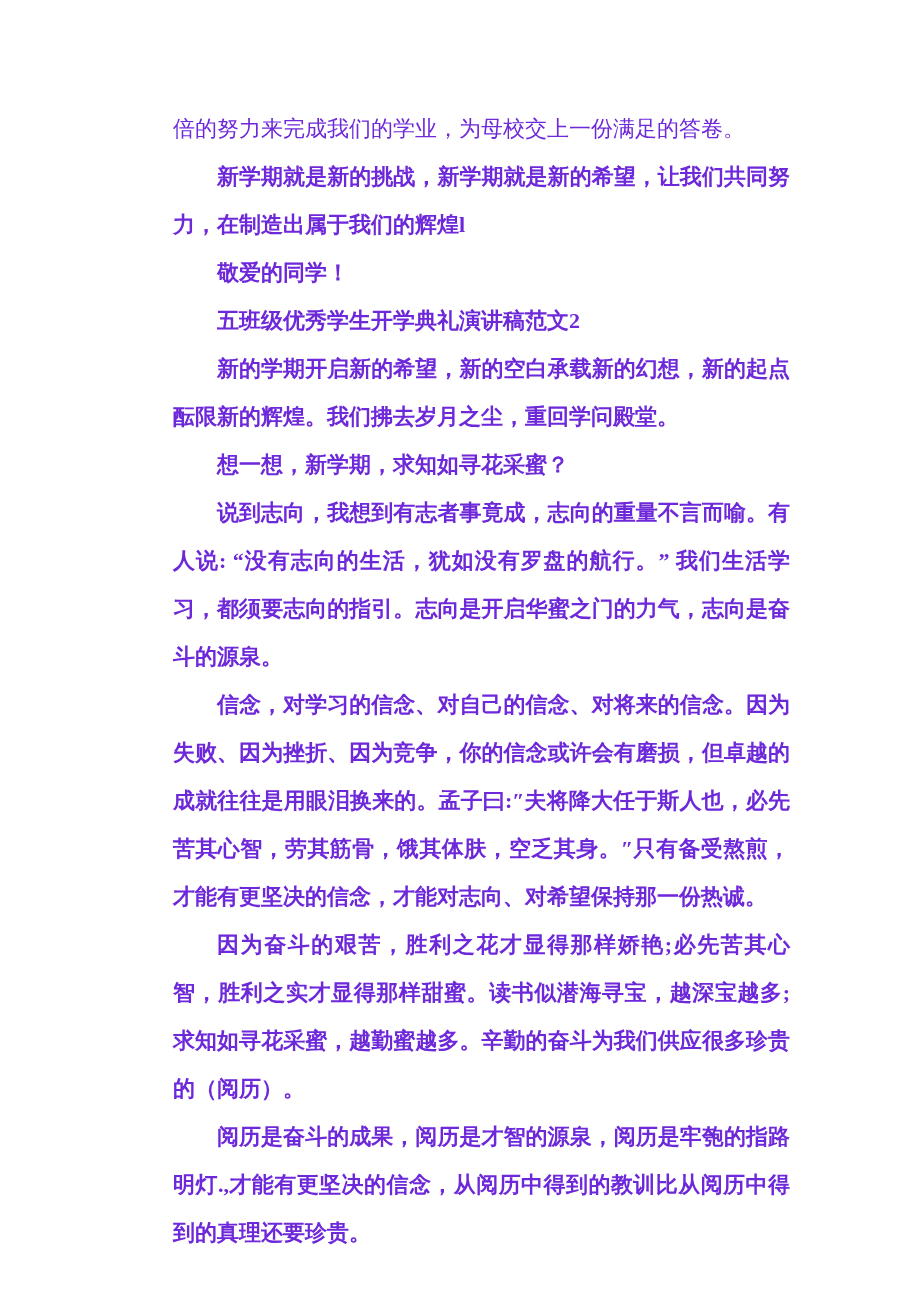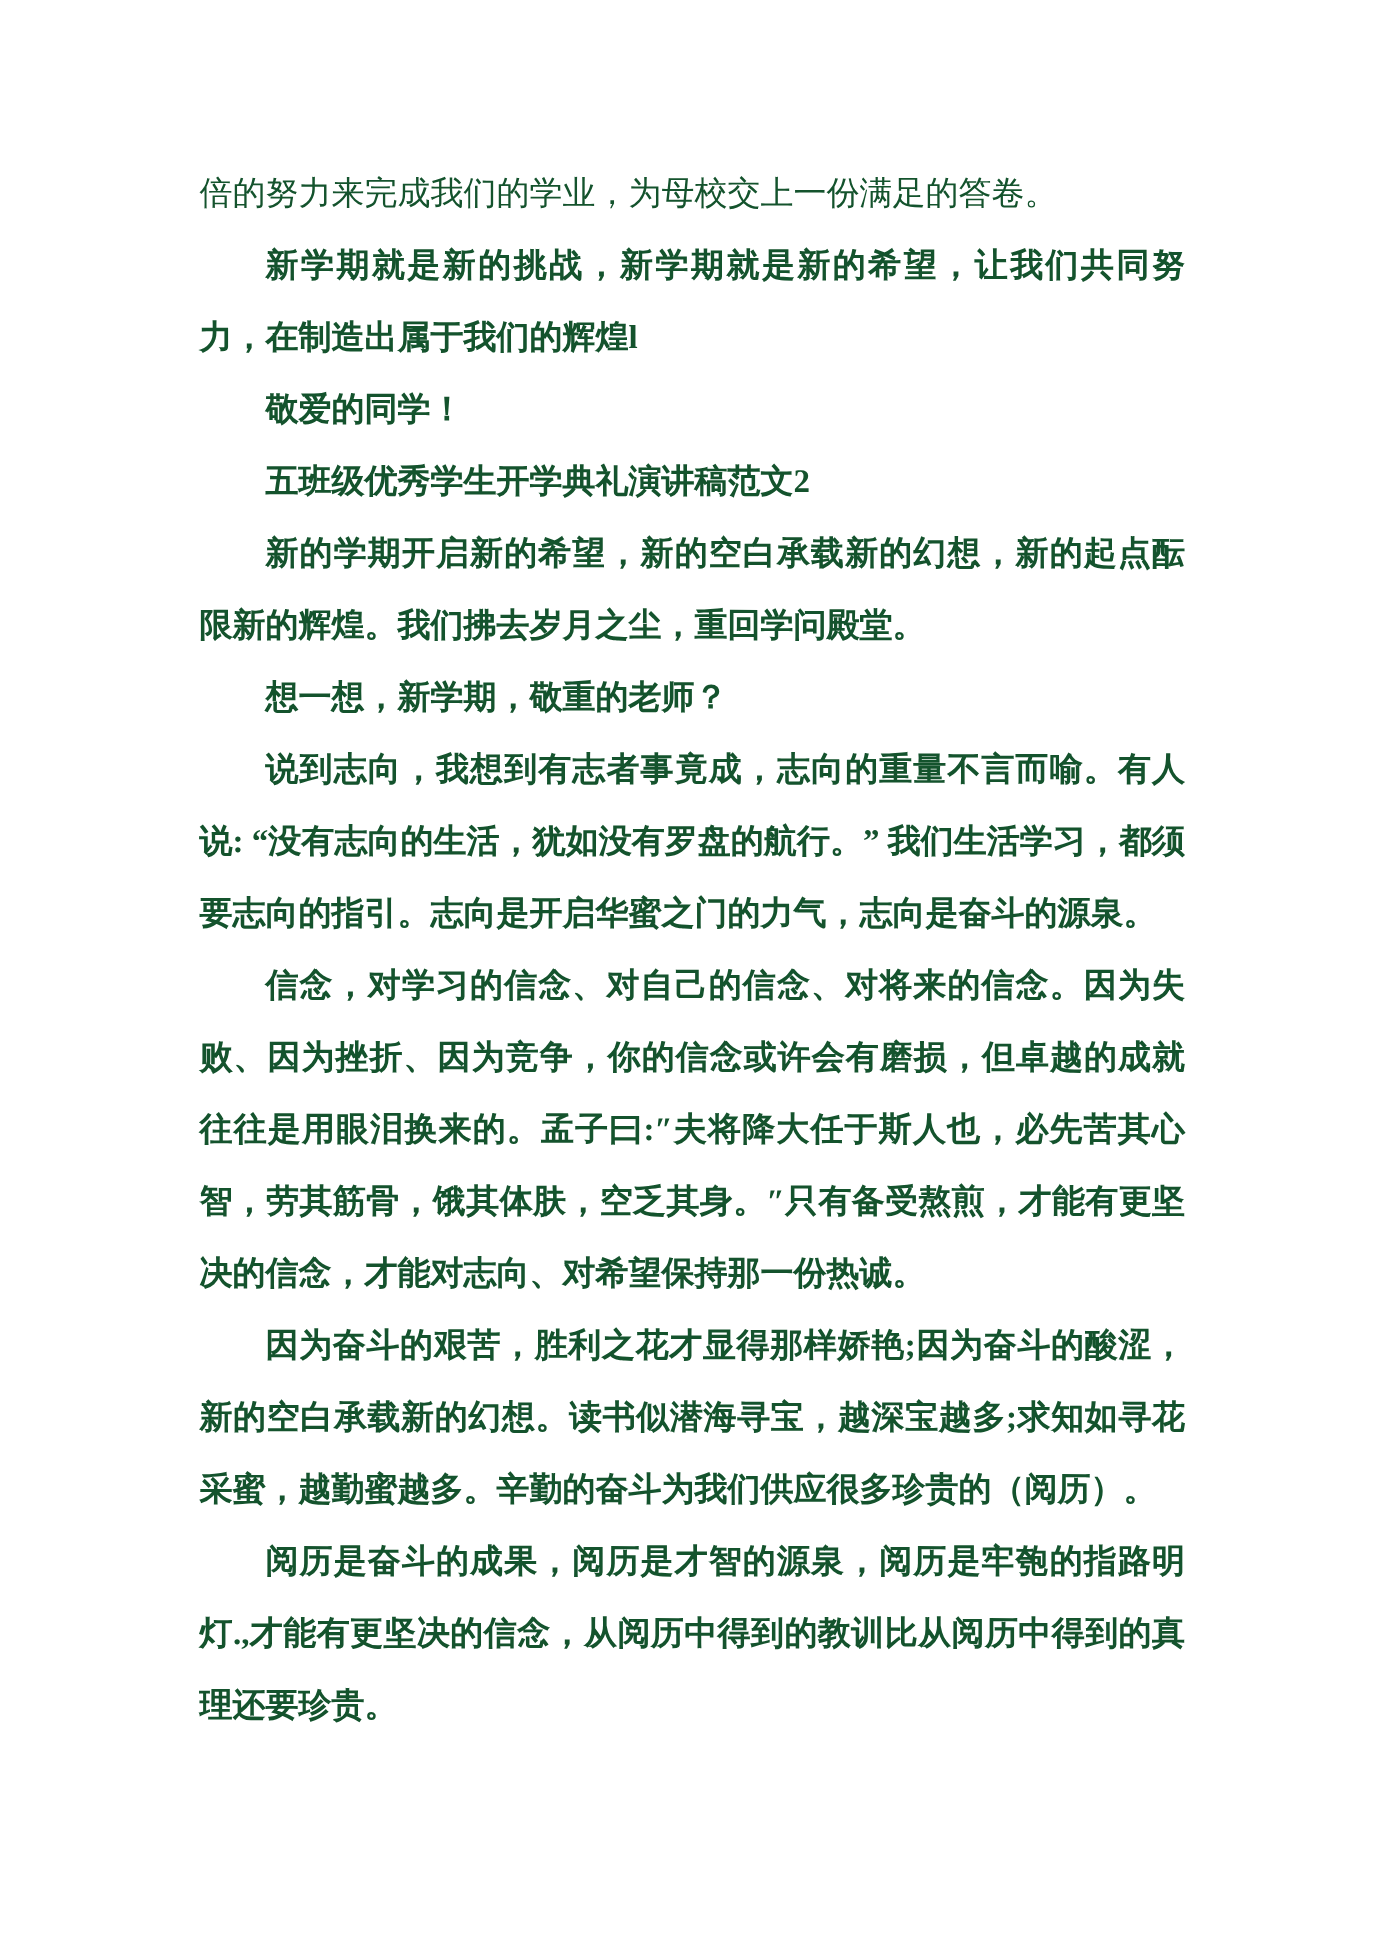--- a/index.html
+++ b/index.html
@@ -16,22 +16,23 @@
     box-sizing: border-box;
     width: 920px;
     height: 1301px;
     background: #ffffff;
     padding: 105px 130px 0 133px;
   }
   .doc-body {
     font-family: "Liberation Serif", "DejaVu Serif", serif;
     font-size: 22px;
     line-height: 48px;
-    color: #14532d;
+    color: #6d28d9;
     text-align: justify;
+    margin-left: 40px;
   }
   .para {
     margin: 0;
     padding: 0;
     text-indent: 0;
   }
   .para.indent {
     text-indent: 2em;
     font-weight: bold;
   }
@@ -39,19 +40,19 @@
 </head>
 <body>
 
 <div class="page">
   <div class="doc-body">
       <p class="para">倍的努力来完成我们的学业，为母校交上一份满足的答卷。</p>
       <p class="para indent">新学期就是新的挑战，新学期就是新的希望，让我们共同努力，在制造出属于我们的辉煌l</p>
       <p class="para indent">敬爱的同学！</p>
       <p class="para indent">五班级优秀学生开学典礼演讲稿范文2</p>
       <p class="para indent">新的学期开启新的希望，新的空白承载新的幻想，新的起点酝限新的辉煌。我们拂去岁月之尘，重回学问殿堂。</p>
-      <p class="para indent">想一想，新学期，敬重的老师？</p>
+      <p class="para indent">想一想，新学期，求知如寻花采蜜？</p>
       <p class="para indent">说到志向，我想到有志者事竟成，志向的重量不言而喻。有人说: “没有志向的生活，犹如没有罗盘的航行。” 我们生活学习，都须要志向的指引。志向是开启华蜜之门的力气，志向是奋斗的源泉。</p>
       <p class="para indent">信念，对学习的信念、对自己的信念、对将来的信念。因为失败、因为挫折、因为竞争，你的信念或许会有磨损，但卓越的成就往往是用眼泪换来的。孟子曰:″夫将降大任于斯人也，必先苦其心智，劳其筋骨，饿其体肤，空乏其身。″只有备受熬煎，才能有更坚决的信念，才能对志向、对希望保持那一份热诚。</p>
-      <p class="para indent">因为奋斗的艰苦，胜利之花才显得那样娇艳;因为奋斗的酸涩，新的空白承载新的幻想。读书似潜海寻宝，越深宝越多;求知如寻花采蜜，越勤蜜越多。辛勤的奋斗为我们供应很多珍贵的（阅历）。</p>
+      <p class="para indent">因为奋斗的艰苦，胜利之花才显得那样娇艳;必先苦其心智，胜利之实才显得那样甜蜜。读书似潜海寻宝，越深宝越多;求知如寻花采蜜，越勤蜜越多。辛勤的奋斗为我们供应很多珍贵的（阅历）。</p>
       <p class="para indent">阅历是奋斗的成果，阅历是才智的源泉，阅历是牢匏的指路明灯.,才能有更坚决的信念，从阅历中得到的教训比从阅历中得到的真理还要珍贵。</p>
     </div>
 </div>
 
 </body></html>

